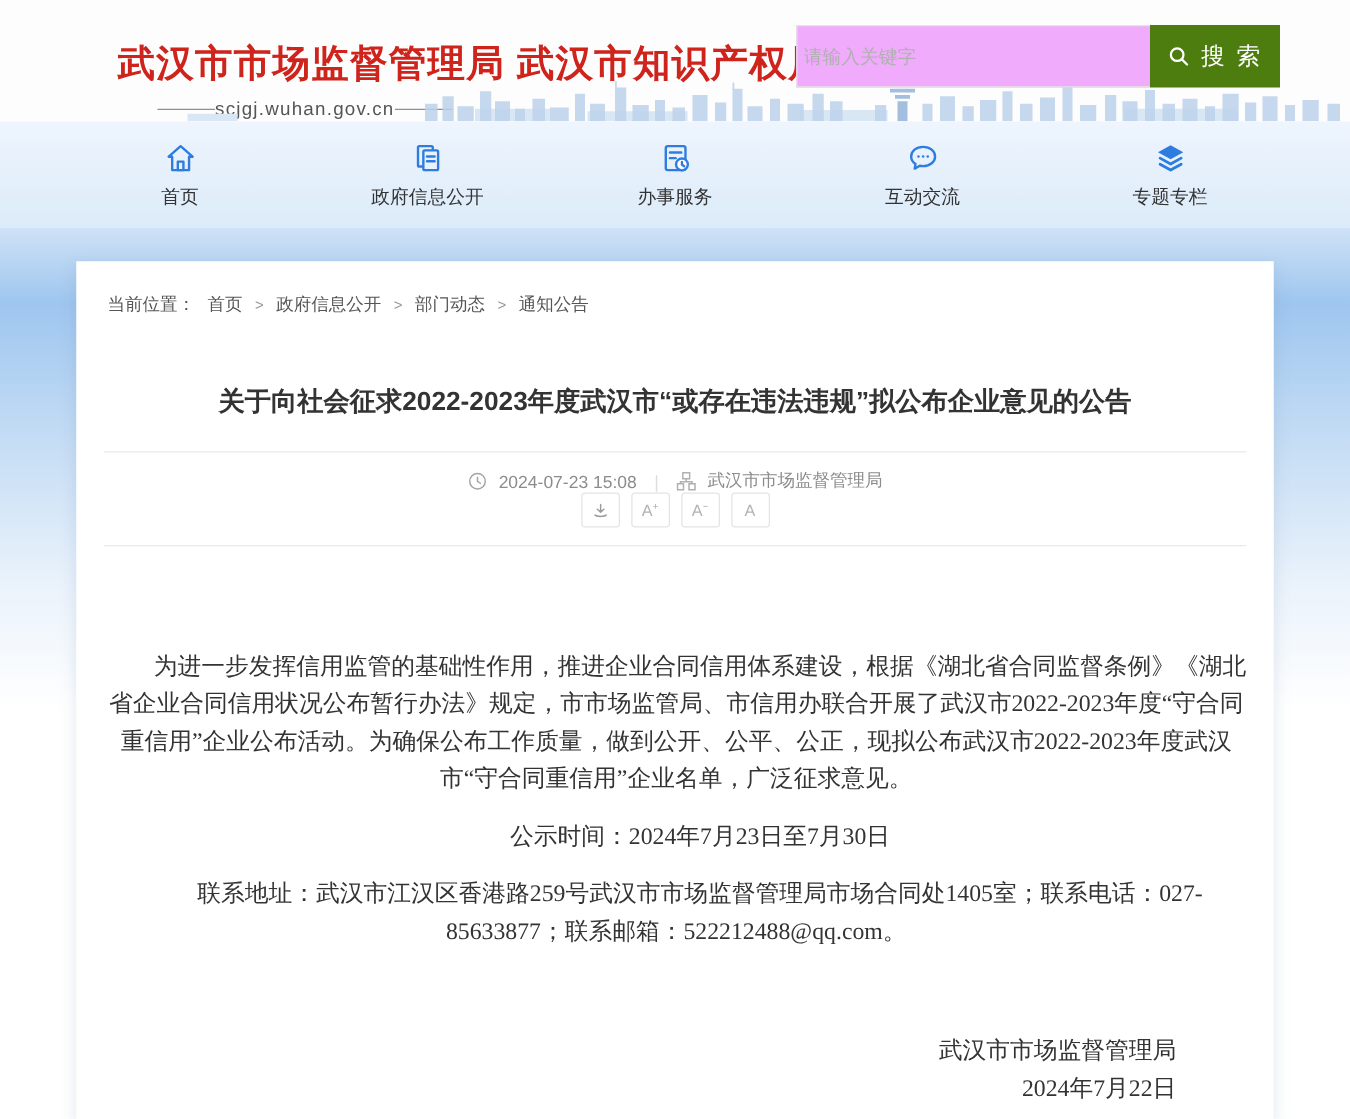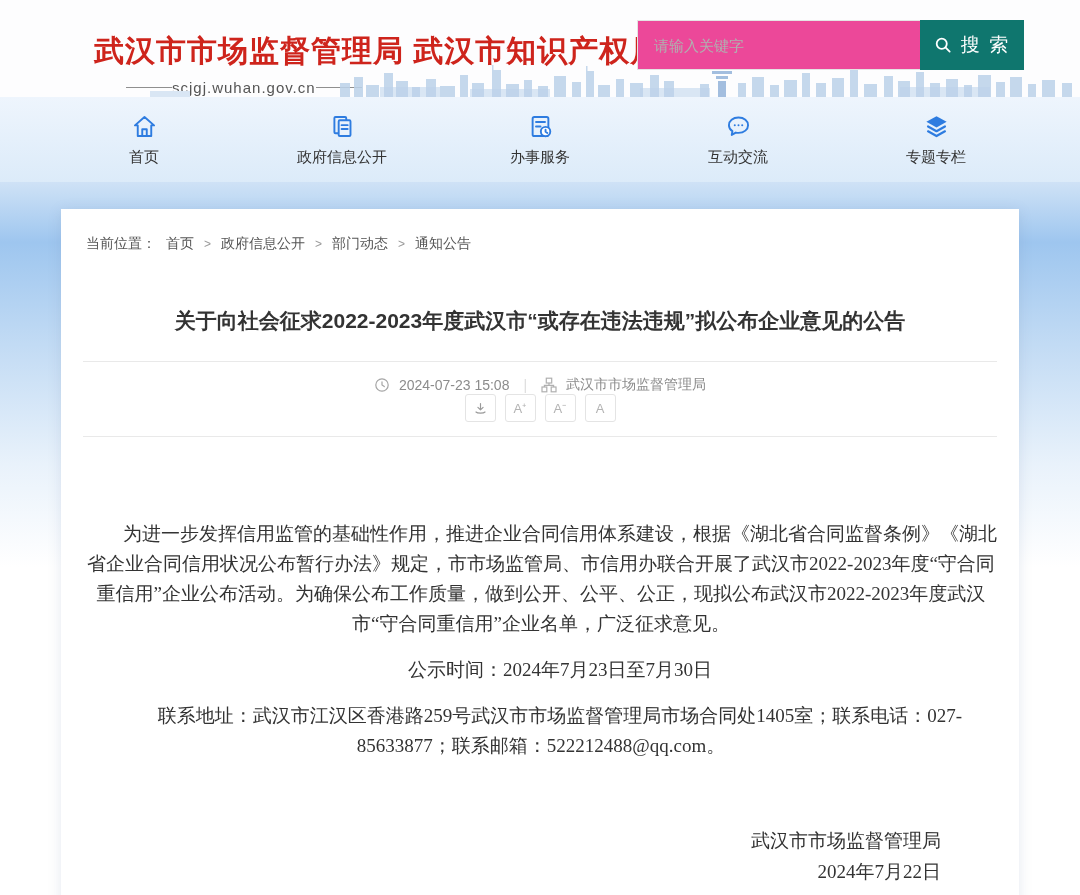--- a/index.html
+++ b/index.html
@@ -10,23 +10,23 @@
   .header { position: relative; height: 97px; background: #fdfdfe; }
   .logo { position: absolute; left: 62px; top: 31px; cursor: pointer; margin-left: 32px; }
   .site-title { font-size: 30px; font-weight: bold; color: #ce241c; letter-spacing: 1px; white-space: nowrap; }
   .domain-row { display: flex; align-items: center; margin: 7px 0 0 32px; }
   .domain-dash { width: 46px; height: 1px; background: #8f8f8f; }
   .site-domain { font-size: 15px; color: #555; letter-spacing: 1px; }
 
   .skyline { position: absolute; left: 0; bottom: 0; width: 1080px; height: 40px; pointer-events: none; }
 
   .search-wrap { position: absolute; right: 56px; top: 20px; display: flex; height: 50px; }
-  .search-input { width: 283px; height: 50px; border: 1px solid #e4e4e4; border-right: none; padding: 0 16px; font-size: 15px; color: #333; outline: none; background: #ec4899; }
+  .search-input { width: 283px; height: 50px; border: 1px solid #e4e4e4; border-right: none; padding: 0 5px; font-size: 15px; color: #333; outline: none; background: #f0abfc; }
   .search-input::placeholder { color: #b0b0b0; }
-  .search-btn { width: 104px; height: 50px; background: #0f766e; border: none; color: #fff; font-size: 19px; letter-spacing: 2px; display: flex; align-items: center; justify-content: center; gap: 9px; cursor: pointer; }
+  .search-btn { width: 104px; height: 50px; background: #4d7c0f; border: none; color: #fff; font-size: 19px; letter-spacing: 2px; display: flex; align-items: center; justify-content: center; gap: 9px; cursor: pointer; }
 
   
   .nav { height: 85px; background: linear-gradient(180deg, #eef5fd 0%, #dcebf9 100%); display: flex; padding: 0 45px; }
   .nav-item { flex: 1; display: flex; flex-direction: column; align-items: center; justify-content: center; gap: 8px; cursor: pointer; }
   .nav-icon { width: 27px; height: 27px; display: block; }
   .nav-label { font-size: 15px; color: #333; }
 
   
   .main { height: 602px; background: linear-gradient(180deg, #cfe2f6 0%, #9ec6ef 10%, #c2dbf4 27%, #e9f2fb 47%, #ffffff 64%); }
   .card { width: 958px; margin: 0 auto; position: relative; top: 27px; background: #fff; min-height: 680px; box-shadow: 0 2px 12px rgba(100, 130, 170, 0.18); padding-bottom: 30px; }

